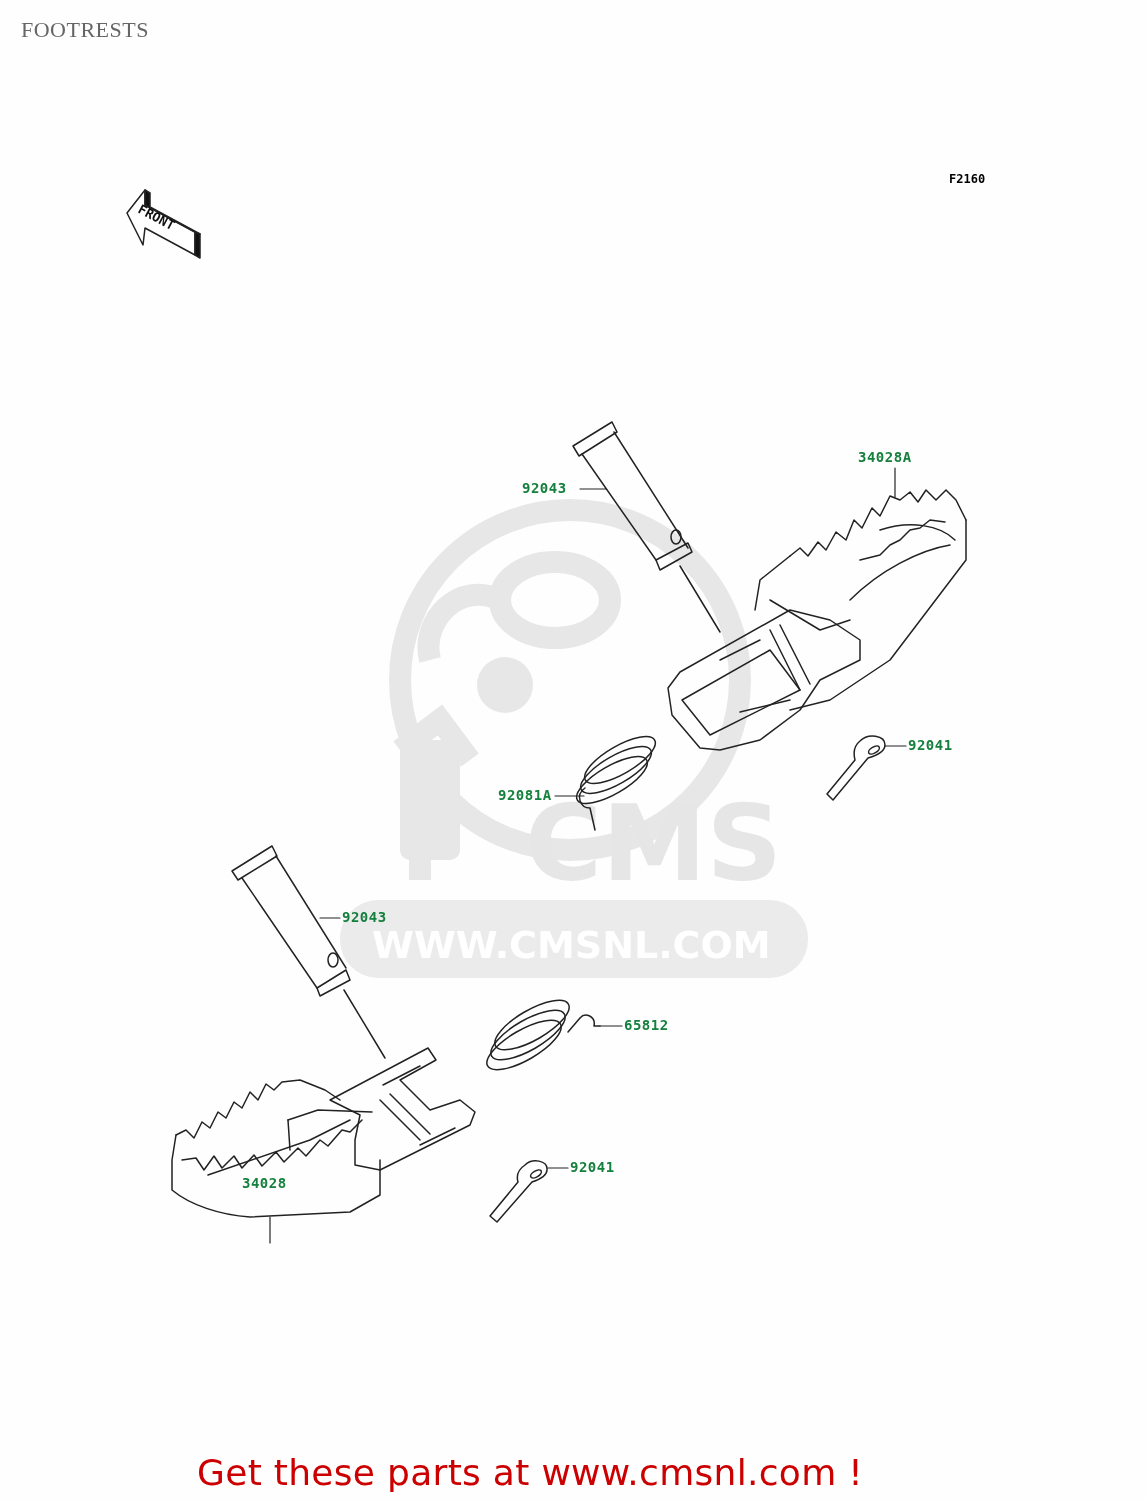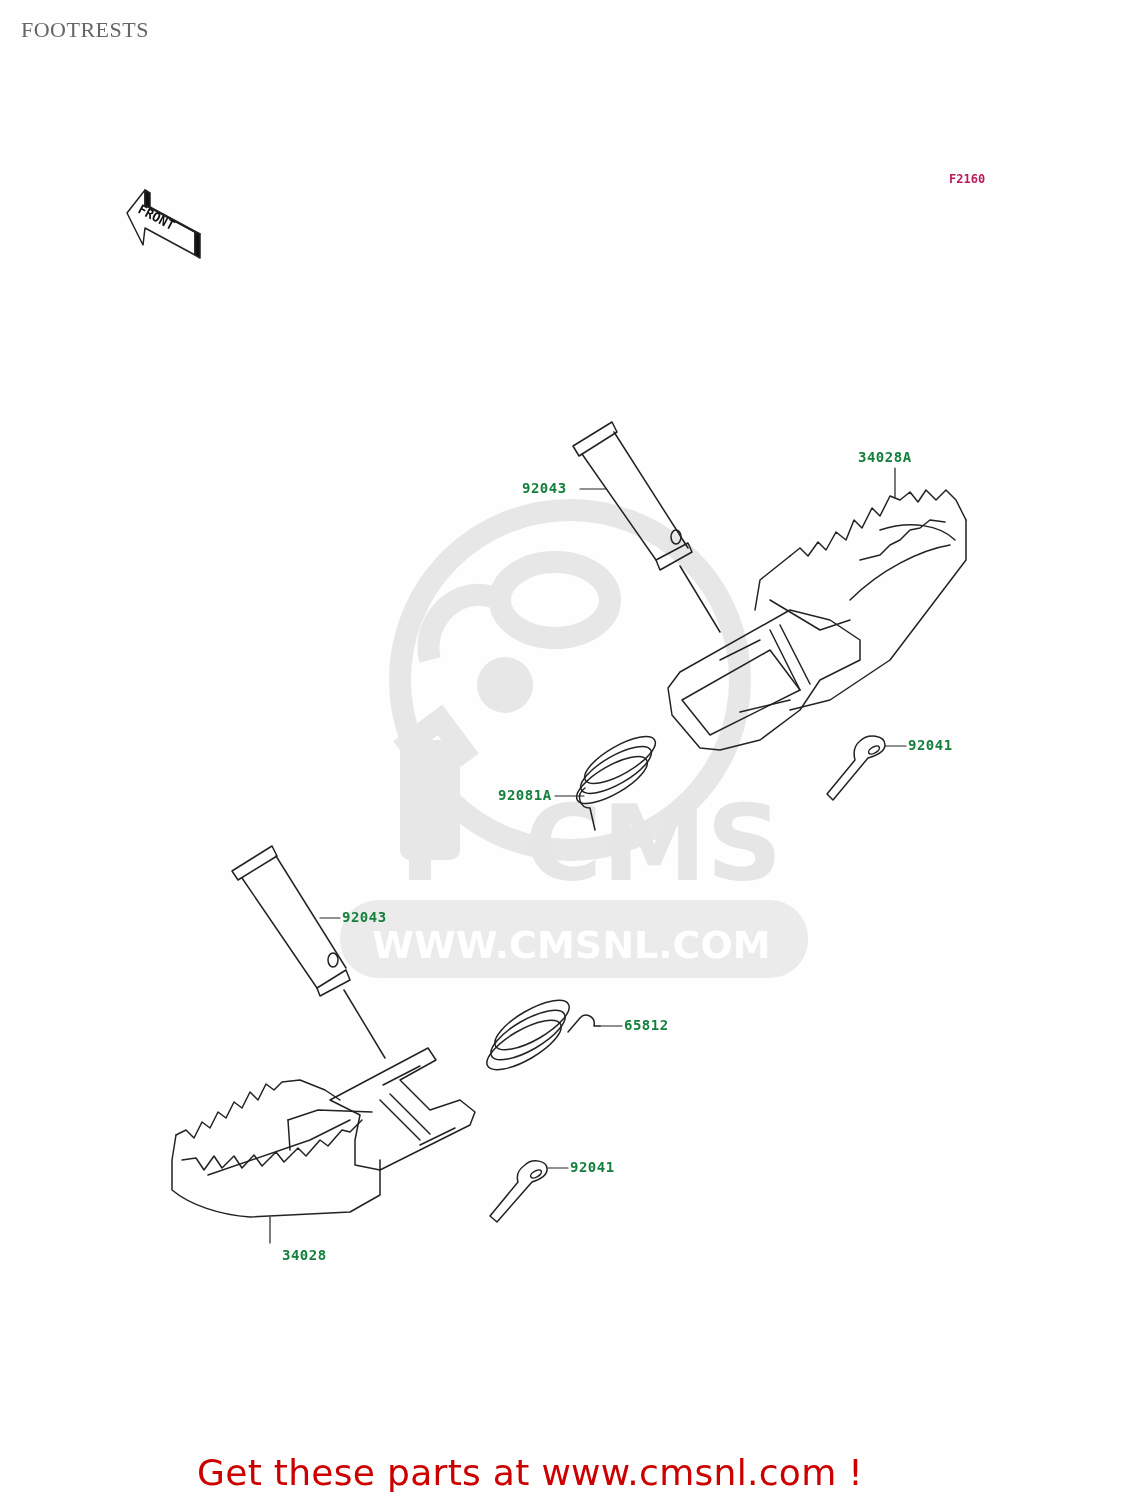--- a/index.html
+++ b/index.html
@@ -1,18 +1,18 @@
 <!DOCTYPE html>
 <html><head>
 <meta charset="utf-8">
 <style>
   html, body { margin: 0; padding: 0; background: #fdfefd; }
   body { width: 1147px; height: 1500px; position: relative; overflow: hidden; font-family: "DejaVu Sans", sans-serif; }
   .page-title { position: absolute; left: 21px; top: 17px; font-size: 22px; color: #666; letter-spacing: 0.5px; font-family: Liberation Serif, serif; }
-  .diagram-code { position: absolute; left: 949px; top: 172px; font-size: 12px; font-weight: bold; color: #be185d; font-family: "DejaVu Sans Mono", monospace; }
+  .diagram-code { position: absolute; left: 949px; top: 172px; font-size: 12px; font-weight: bold; color: #000000; font-family: "DejaVu Sans Mono", monospace; }
   .callout { position: absolute; font-family: "DejaVu Sans Mono", monospace; font-weight: bold; font-size: 14px; color: #15803d; letter-spacing: 0.5px; white-space: nowrap; }
   .footer-cta { position: absolute; left: 0; width: 1060px; top: 1452px; text-align: center; font-size: 36px; color: #cc0000; font-family: "DejaVu Sans", sans-serif; letter-spacing: 0.3px; }
   svg.layer { position: absolute; left: 0; top: 0; }
   .wm-text { font-family: "DejaVu Sans", sans-serif; font-weight: bold; }
 </style>
 </head>
 <body>
 
 <svg class="layer" width="1147" height="1500">
   <g fill="none" stroke="#e7e7e7" stroke-width="22">
@@ -129,15 +129,15 @@
 <div class="page-title">FOOTRESTS</div>
 <div class="diagram-code">F2160</div>
 
 <div class="callout" style="left:522px; top:480px;">92043</div>
 <div class="callout" style="left:858px; top:449px;">34028A</div>
 <div class="callout" style="left:498px; top:787px;">92081A</div>
 <div class="callout" style="left:908px; top:737px;">92041</div>
 <div class="callout" style="left:342px; top:909px;">92043</div>
 <div class="callout" style="left:624px; top:1017px;">65812</div>
 <div class="callout" style="left:570px; top:1159px;">92041</div>
-<div class="callout" style="left:242px; top:1247px;margin-left:40px;">34028</div>
+<div class="callout" style="left:242px; top:1175px;">34028</div>
 
 <div class="footer-cta">Get these parts at www.cmsnl.com !</div>
 
 </body></html>

